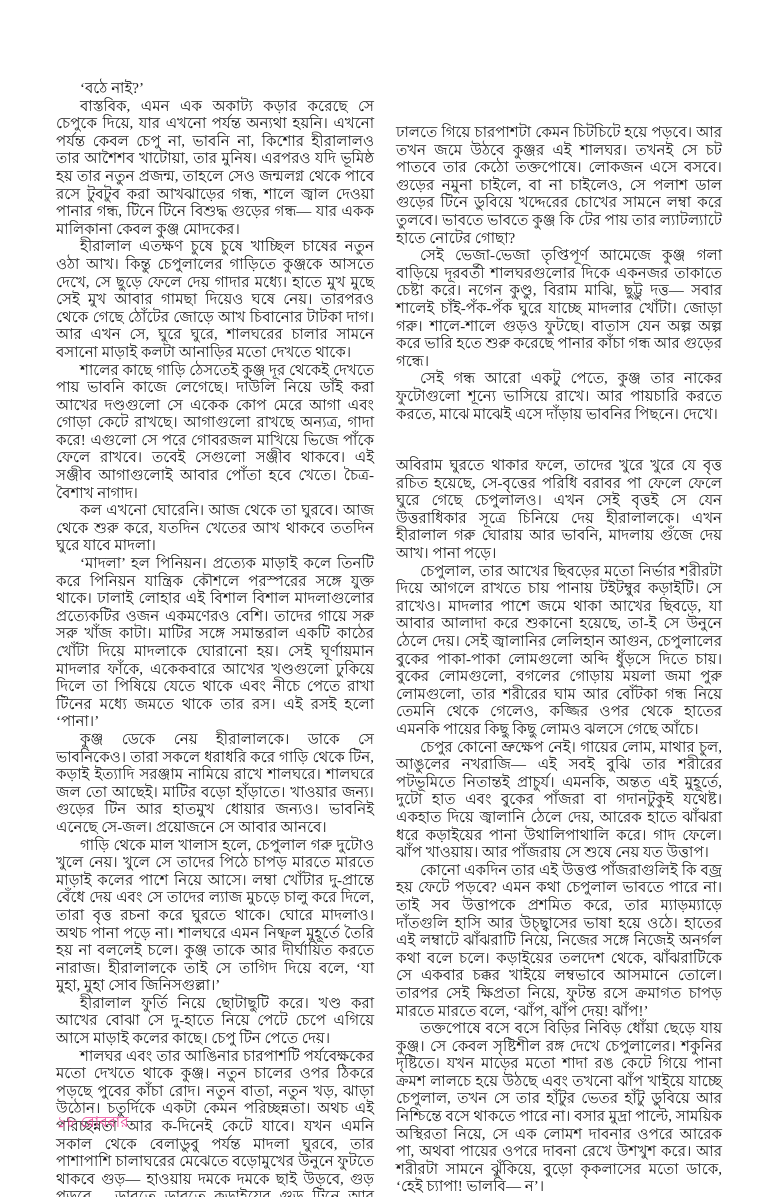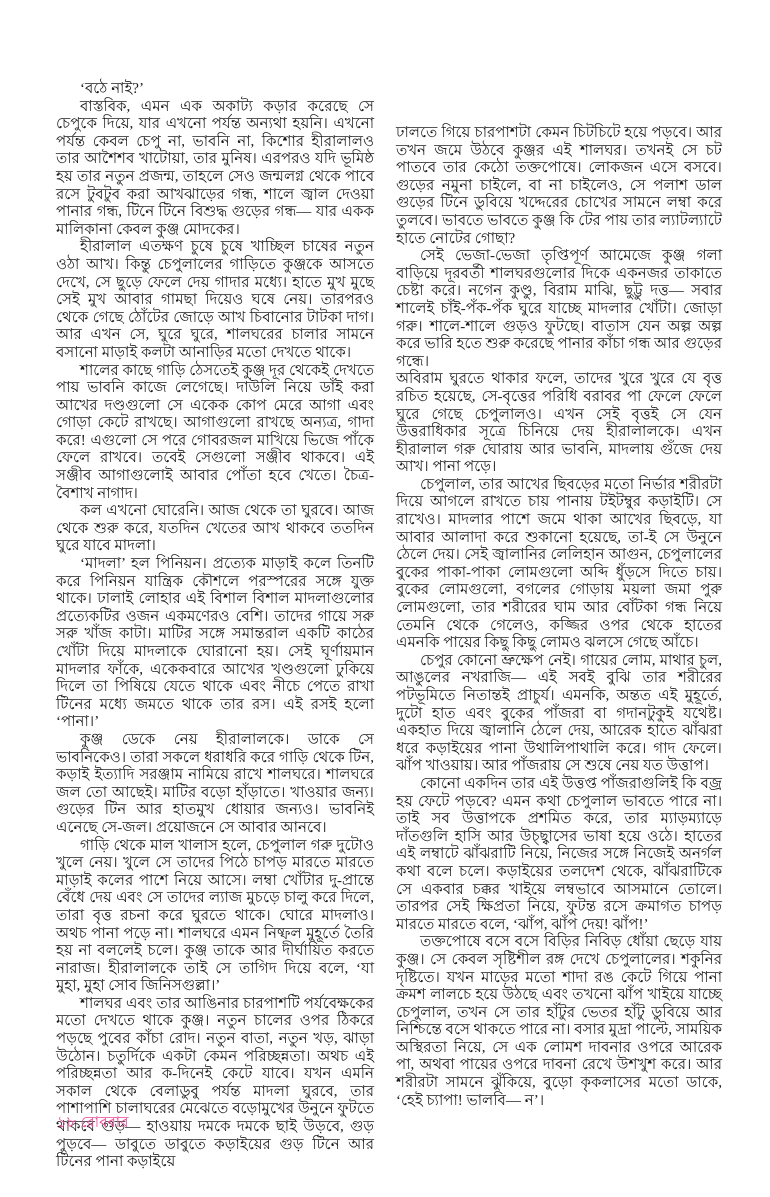--- a/index.html
+++ b/index.html
@@ -32,21 +32,21 @@
   .col-left  { width: 318px; }
   .col-right { width: 326px; }
   .para {
     margin: 0;
     padding: 0;
     text-indent: 24px;
     text-align: justify;
     font-family: Liberation Serif, serif;
   }
   .para.noindent { text-indent: 0; margin-top: 44px; }
-  .para.gap { margin-top: 0; }
+  .para.gap { margin-top: 34px; }
   .footer {
     position: absolute;
     left: 57px;
     top: 1113px;
     font-size: 15px;
     line-height: 18px;
     color: #ec4899;
   }
   .footer span { margin-right: 4px; }
 </style>
@@ -67,29 +67,31 @@
         <p class="para">শালের কাছে গাড়ি ঠেসতেই কুঞ্জ দূর থেকেই দেখতে পায় ভাবনি কাজে লেগেছে। দাউলি নিয়ে ডাঁই করা আখের দণ্ডগুলো সে একেক কোপ মেরে আগা এবং গোড়া কেটে রাখছে। আগাগুলো রাখছে অন্যত্র, গাদা করে! এগুলো সে পরে গোবরজল মাখিয়ে ভিজে পাঁকে ফেলে রাখবে। তবেই সেগুলো সঞ্জীব থাকবে। এই সঞ্জীব আগাগুলোই আবার পোঁতা হবে খেতে। চৈত্র-বৈশাখ নাগাদ।</p>
 
         <p class="para">কল এখনো ঘোরেনি। আজ থেকে তা ঘুরবে। আজ থেকে শুরু করে, যতদিন খেতের আখ থাকবে ততদিন ঘুরে যাবে মাদলা।</p>
 
         <p class="para">‘মাদলা’ হল পিনিয়ন। প্রত্যেক মাড়াই কলে তিনটি করে পিনিয়ন যান্ত্রিক কৌশলে পরস্পরের সঙ্গে যুক্ত থাকে। ঢালাই লোহার এই বিশাল বিশাল মাদলাগুলোর প্রত্যেকটির ওজন একমণেরও বেশি। তাদের গায়ে সরু সরু খাঁজ কাটা। মাটির সঙ্গে সমান্তরাল একটি কাঠের খোঁটা দিয়ে মাদলাকে ঘোরানো হয়। সেই ঘূর্ণায়মান মাদলার ফাঁকে, একেকবারে আখের খণ্ডগুলো ঢুকিয়ে দিলে তা পিষিয়ে যেতে থাকে এবং নীচে পেতে রাখা টিনের মধ্যে জমতে থাকে তার রস। এই রসই হলো ‘পানা।’</p>
 
         <p class="para">কুঞ্জ ডেকে নেয় হীরালালকে। ডাকে সে ভাবনিকেও। তারা সকলে ধরাধরি করে গাড়ি থেকে টিন, কড়াই ইত্যাদি সরঞ্জাম নামিয়ে রাখে শালঘরে। শালঘরে জল তো আছেই। মাটির বড়ো হাঁড়াতে। খাওয়ার জন্য। গুড়ের টিন আর হাতমুখ ধোয়ার জন্যও। ভাবনিই এনেছে সে-জল। প্রয়োজনে সে আবার আনবে।</p>
 
         <p class="para">গাড়ি থেকে মাল খালাস হলে, চেপুলাল গরু দুটোও খুলে নেয়। খুলে সে তাদের পিঠে চাপড় মারতে মারতে মাড়াই কলের পাশে নিয়ে আসে। লম্বা খোঁটার দু-প্রান্তে বেঁধে দেয় এবং সে তাদের ল্যাজ মুচড়ে চালু করে দিলে, তারা বৃত্ত রচনা করে ঘুরতে থাকে। ঘোরে মাদলাও। অথচ পানা পড়ে না। শালঘরে এমন নিষ্ফল মুহূর্তে তৈরি হয় না বললেই চলে। কুঞ্জ তাকে আর দীর্ঘায়িত করতে নারাজ। হীরালালকে তাই সে তাগিদ দিয়ে বলে, ‘যা মুহা, মুহা সোব জিনিসগুল্লা।’</p>
 
+        <p class="para">হীরালাল ফুর্তি নিয়ে ছোটাছুটি করে। খণ্ড করা আখের বোঝা সে দু-হাতে নিয়ে পেটে চেপে এগিয়ে আসে মাড়াই কলের কাছে। চেপু টিন পেতে দেয়।</p>
 
         <p class="para">শালঘর এবং তার আঙিনার চারপাশটি পর্যবেক্ষকের মতো দেখতে থাকে কুঞ্জ। নতুন চালের ওপর ঠিকরে পড়ছে পুবের কাঁচা রোদ। নতুন বাতা, নতুন খড়, ঝাড়া উঠোন। চতুর্দিকে একটা কেমন পরিচ্ছন্নতা। অথচ এই পরিচ্ছন্নতা আর ক-দিনেই কেটে যাবে। যখন এমনি সকাল থেকে বেলাডুবু পর্যন্ত মাদলা ঘুরবে, তার পাশাপাশি চালাঘরের মেঝেতে বড়োমুখের উনুনে ফুটতে থাকবে গুড়— হাওয়ায় দমকে দমকে ছাই উড়বে, গুড় পুড়বে— ডাবুতে ডাবুতে কড়াইয়ের গুড় টিনে আর টিনের পানা কড়াইয়ে</p>
       </div>
     <div class="col col-right">
 
         <p class="para noindent">ঢালতে গিয়ে চারপাশটা কেমন চিটচিটে হয়ে পড়বে। আর তখন জমে উঠবে কুঞ্জর এই শালঘর। তখনই সে চট পাতবে তার কেঠো তক্তপোষে। লোকজন এসে বসবে। গুড়ের নমুনা চাইলে, বা না চাইলেও, সে পলাশ ডাল গুড়ের টিনে ডুবিয়ে খদ্দেরের চোখের সামনে লম্বা করে তুলবে। ভাবতে ভাবতে কুঞ্জ কি টের পায় তার ল্যাটল্যাটে হাতে নোটের গোছা?</p>
 
         <p class="para">সেই ভেজা-ভেজা তৃপ্তিপূর্ণ আমেজে কুঞ্জ গলা বাড়িয়ে দূরবর্তী শালঘরগুলোর দিকে একনজর তাকাতে চেষ্টা করে। নগেন কুণ্ডু, বিরাম মাঝি, ছুট্টু দত্ত— সবার শালেই চাঁই-পঁক-পঁক ঘুরে যাচ্ছে মাদলার খোঁটা। জোড়া গরু। শালে-শালে গুড়ও ফুটছে। বাতাস যেন অল্প অল্প করে ভারি হতে শুরু করেছে পানার কাঁচা গন্ধ আর গুড়ের গন্ধে।</p>
 
+        <p class="para">সেই গন্ধ আরো একটু পেতে, কুঞ্জ তার নাকের ফুটোগুলো শূন্যে ভাসিয়ে রাখে। আর পায়চারি করতে করতে, মাঝে মাঝেই এসে দাঁড়ায় ভাবনির পিছনে। দেখে।</p>
 
 
         <p class="para noindent gap">অবিরাম ঘুরতে থাকার ফলে, তাদের খুরে খুরে যে বৃত্ত রচিত হয়েছে, সে-বৃত্তের পরিধি বরাবর পা ফেলে ফেলে ঘুরে গেছে চেপুলালও। এখন সেই বৃত্তই সে যেন উত্তরাধিকার সূত্রে চিনিয়ে দেয় হীরালালকে। এখন হীরালাল গরু ঘোরায় আর ভাবনি, মাদলায় গুঁজে দেয় আখ। পানা পড়ে।</p>
 
         <p class="para">চেপুলাল, তার আখের ছিবড়ের মতো নির্ভার শরীরটা দিয়ে আগলে রাখতে চায় পানায় টইটম্বুর কড়াইটি। সে রাখেও। মাদলার পাশে জমে থাকা আখের ছিবড়ে, যা আবার আলাদা করে শুকানো হয়েছে, তা-ই সে উনুনে ঠেলে দেয়। সেই জ্বালানির লেলিহান আগুন, চেপুলালের বুকের পাকা-পাকা লোমগুলো অব্দি ধুঁড়সে দিতে চায়। বুকের লোমগুলো, বগলের গোড়ায় ময়লা জমা পুরু লোমগুলো, তার শরীরের ঘাম আর বোঁটকা গন্ধ নিয়ে তেমনি থেকে গেলেও, কজ্জির ওপর থেকে হাতের এমনকি পায়ের কিছু কিছু লোমও ঝলসে গেছে আঁচে।</p>
 
         <p class="para">চেপুর কোনো ভ্রুক্ষেপ নেই। গায়ের লোম, মাথার চুল, আঙুলের নখরাজি— এই সবই বুঝি তার শরীরের পটভূমিতে নিতান্তই প্রাচুর্য। এমনকি, অন্তত এই মুহূর্তে, দুটো হাত এবং বুকের পাঁজরা বা গদানটুকুই যথেষ্ট। একহাত দিয়ে জ্বালানি ঠেলে দেয়, আরেক হাতে ঝাঁঝরা ধরে কড়াইয়ের পানা উথালিপাথালি করে। গাদ ফেলে। ঝাঁপ খাওয়ায়। আর পাঁজরায় সে শুষে নেয় যত উত্তাপ।</p>
 
         <p class="para">কোনো একদিন তার এই উত্তপ্ত পাঁজরাগুলিই কি বজ্র হয় ফেটে পড়বে? এমন কথা চেপুলাল ভাবতে পারে না। তাই সব উত্তাপকে প্রশমিত করে, তার ম্যাড়ম্যাড়ে দাঁতগুলি হাসি আর উচ্ছ্বাসের ভাষা হয়ে ওঠে। হাতের এই লম্বাটে ঝাঁঝরাটি নিয়ে, নিজের সঙ্গে নিজেই অনর্গল কথা বলে চলে। কড়াইয়ের তলদেশ থেকে, ঝাঁঝরাটিকে সে একবার চক্কর খাইয়ে লম্বভাবে আসমানে তোলে। তারপর সেই ক্ষিপ্রতা নিয়ে, ফুটন্ত রসে ক্রমাগত চাপড় মারতে মারতে বলে, ‘ঝাঁপ, ঝাঁপ দেয়! ঝাঁপ!’</p>
 

